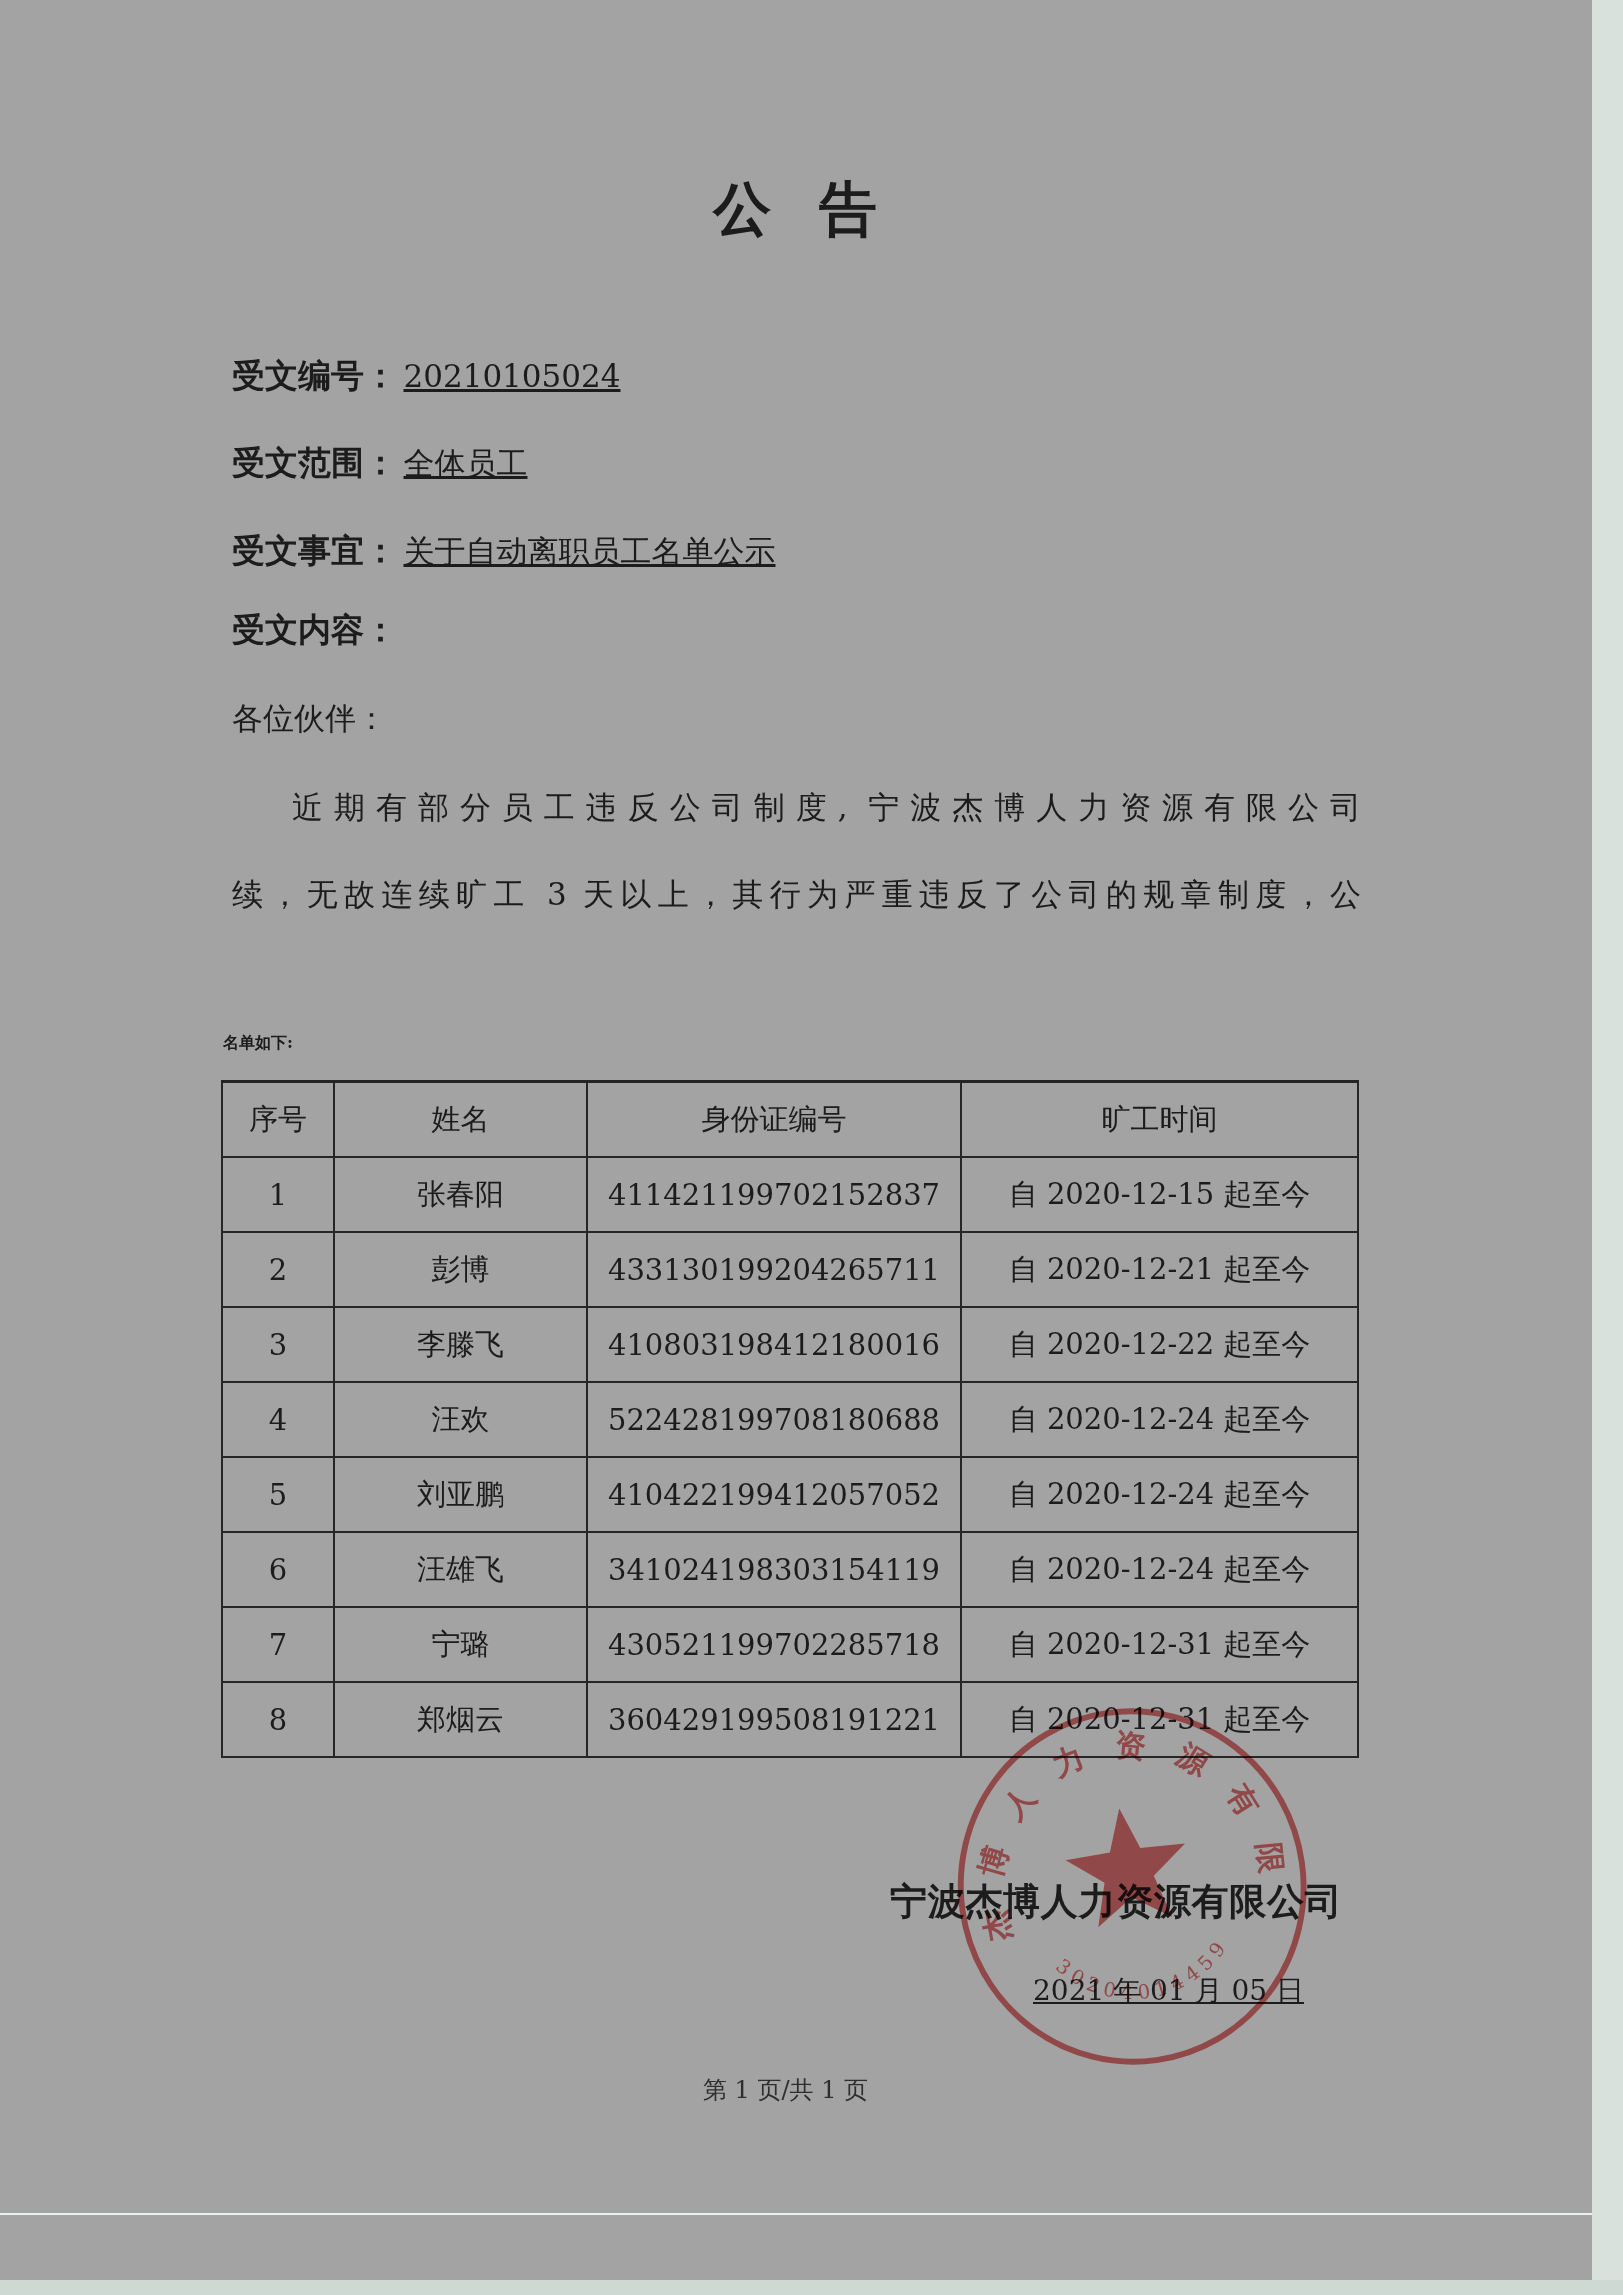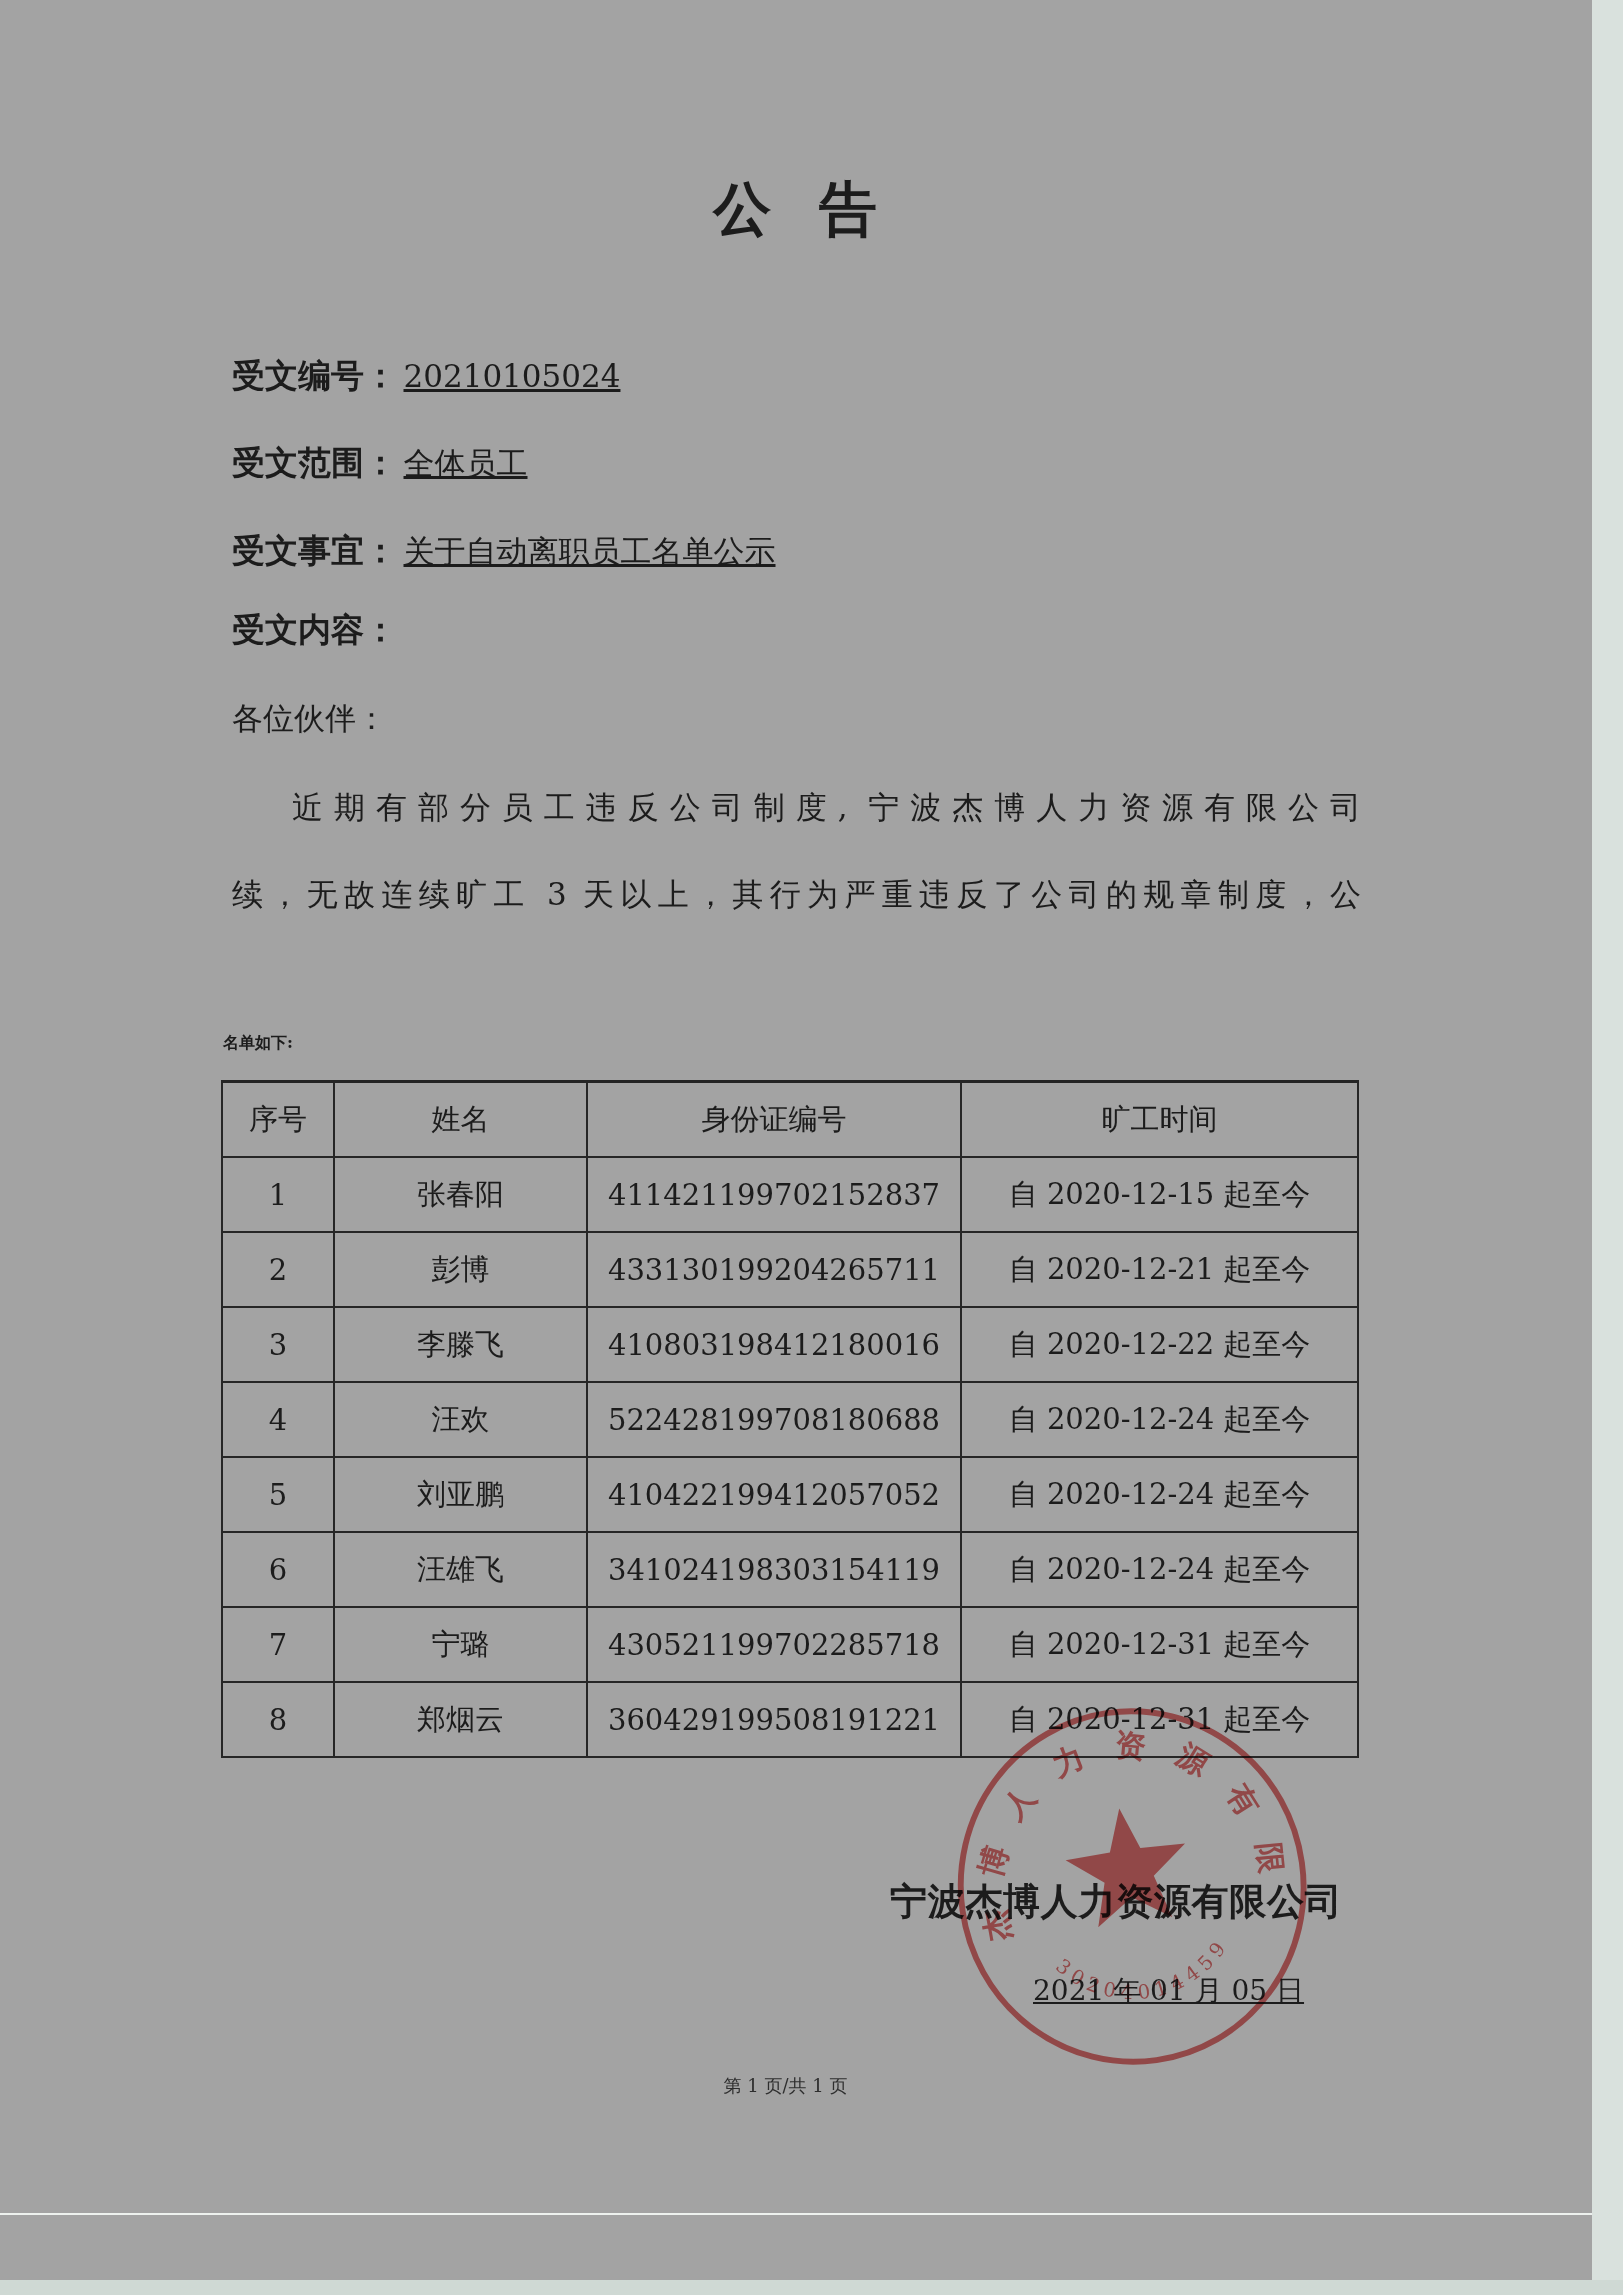--- a/index.html
+++ b/index.html
@@ -112,21 +112,21 @@
     font-size: 28px;
     height: 39px; line-height: 39px;
     white-space: nowrap;
     text-decoration: underline;
   }
 
   .page-footer {
     position: absolute; left: 0; top: 2074px;
     width: 1571px;
     text-align: center;
-    font-size: 18px;
+    font-size: 24px;
     color: #2e2e2e;
   }
 
   .stamp-svg {
     position: absolute; left: 903px; top: 1653px;
     width: 461px; height: 467px;
     mix-blend-mode: multiply;
     opacity: 0.83;
   }
 </style>

